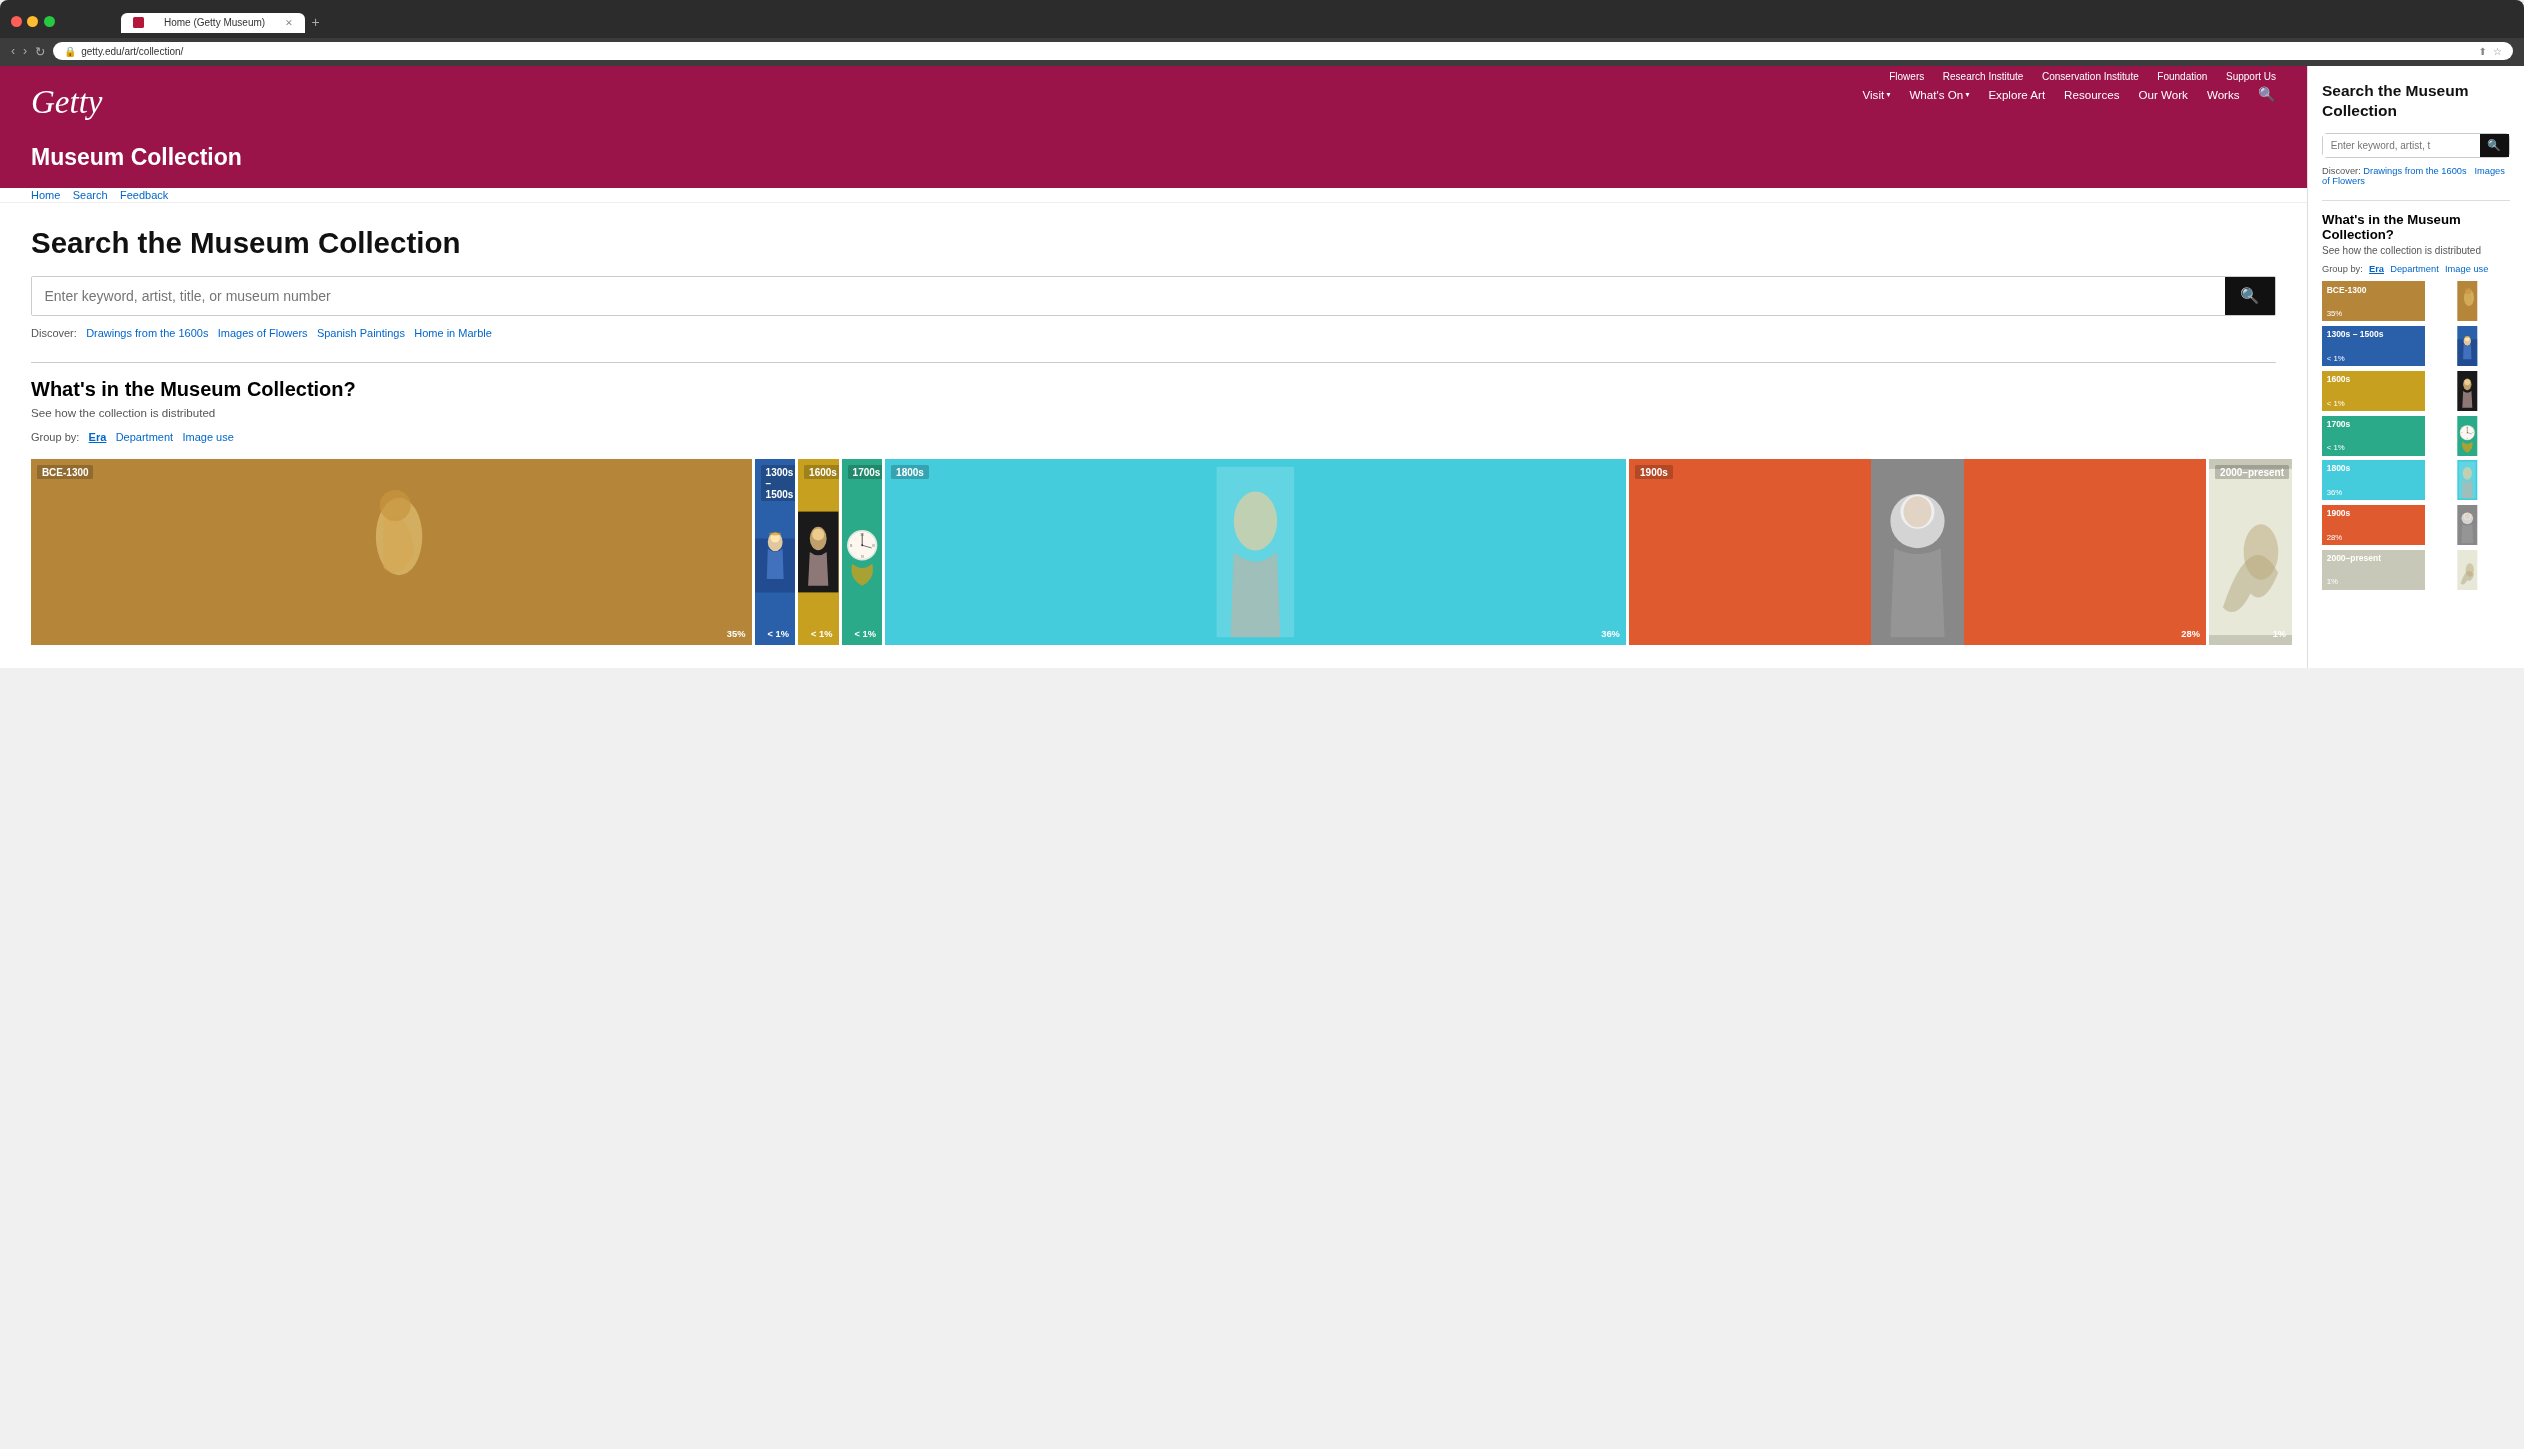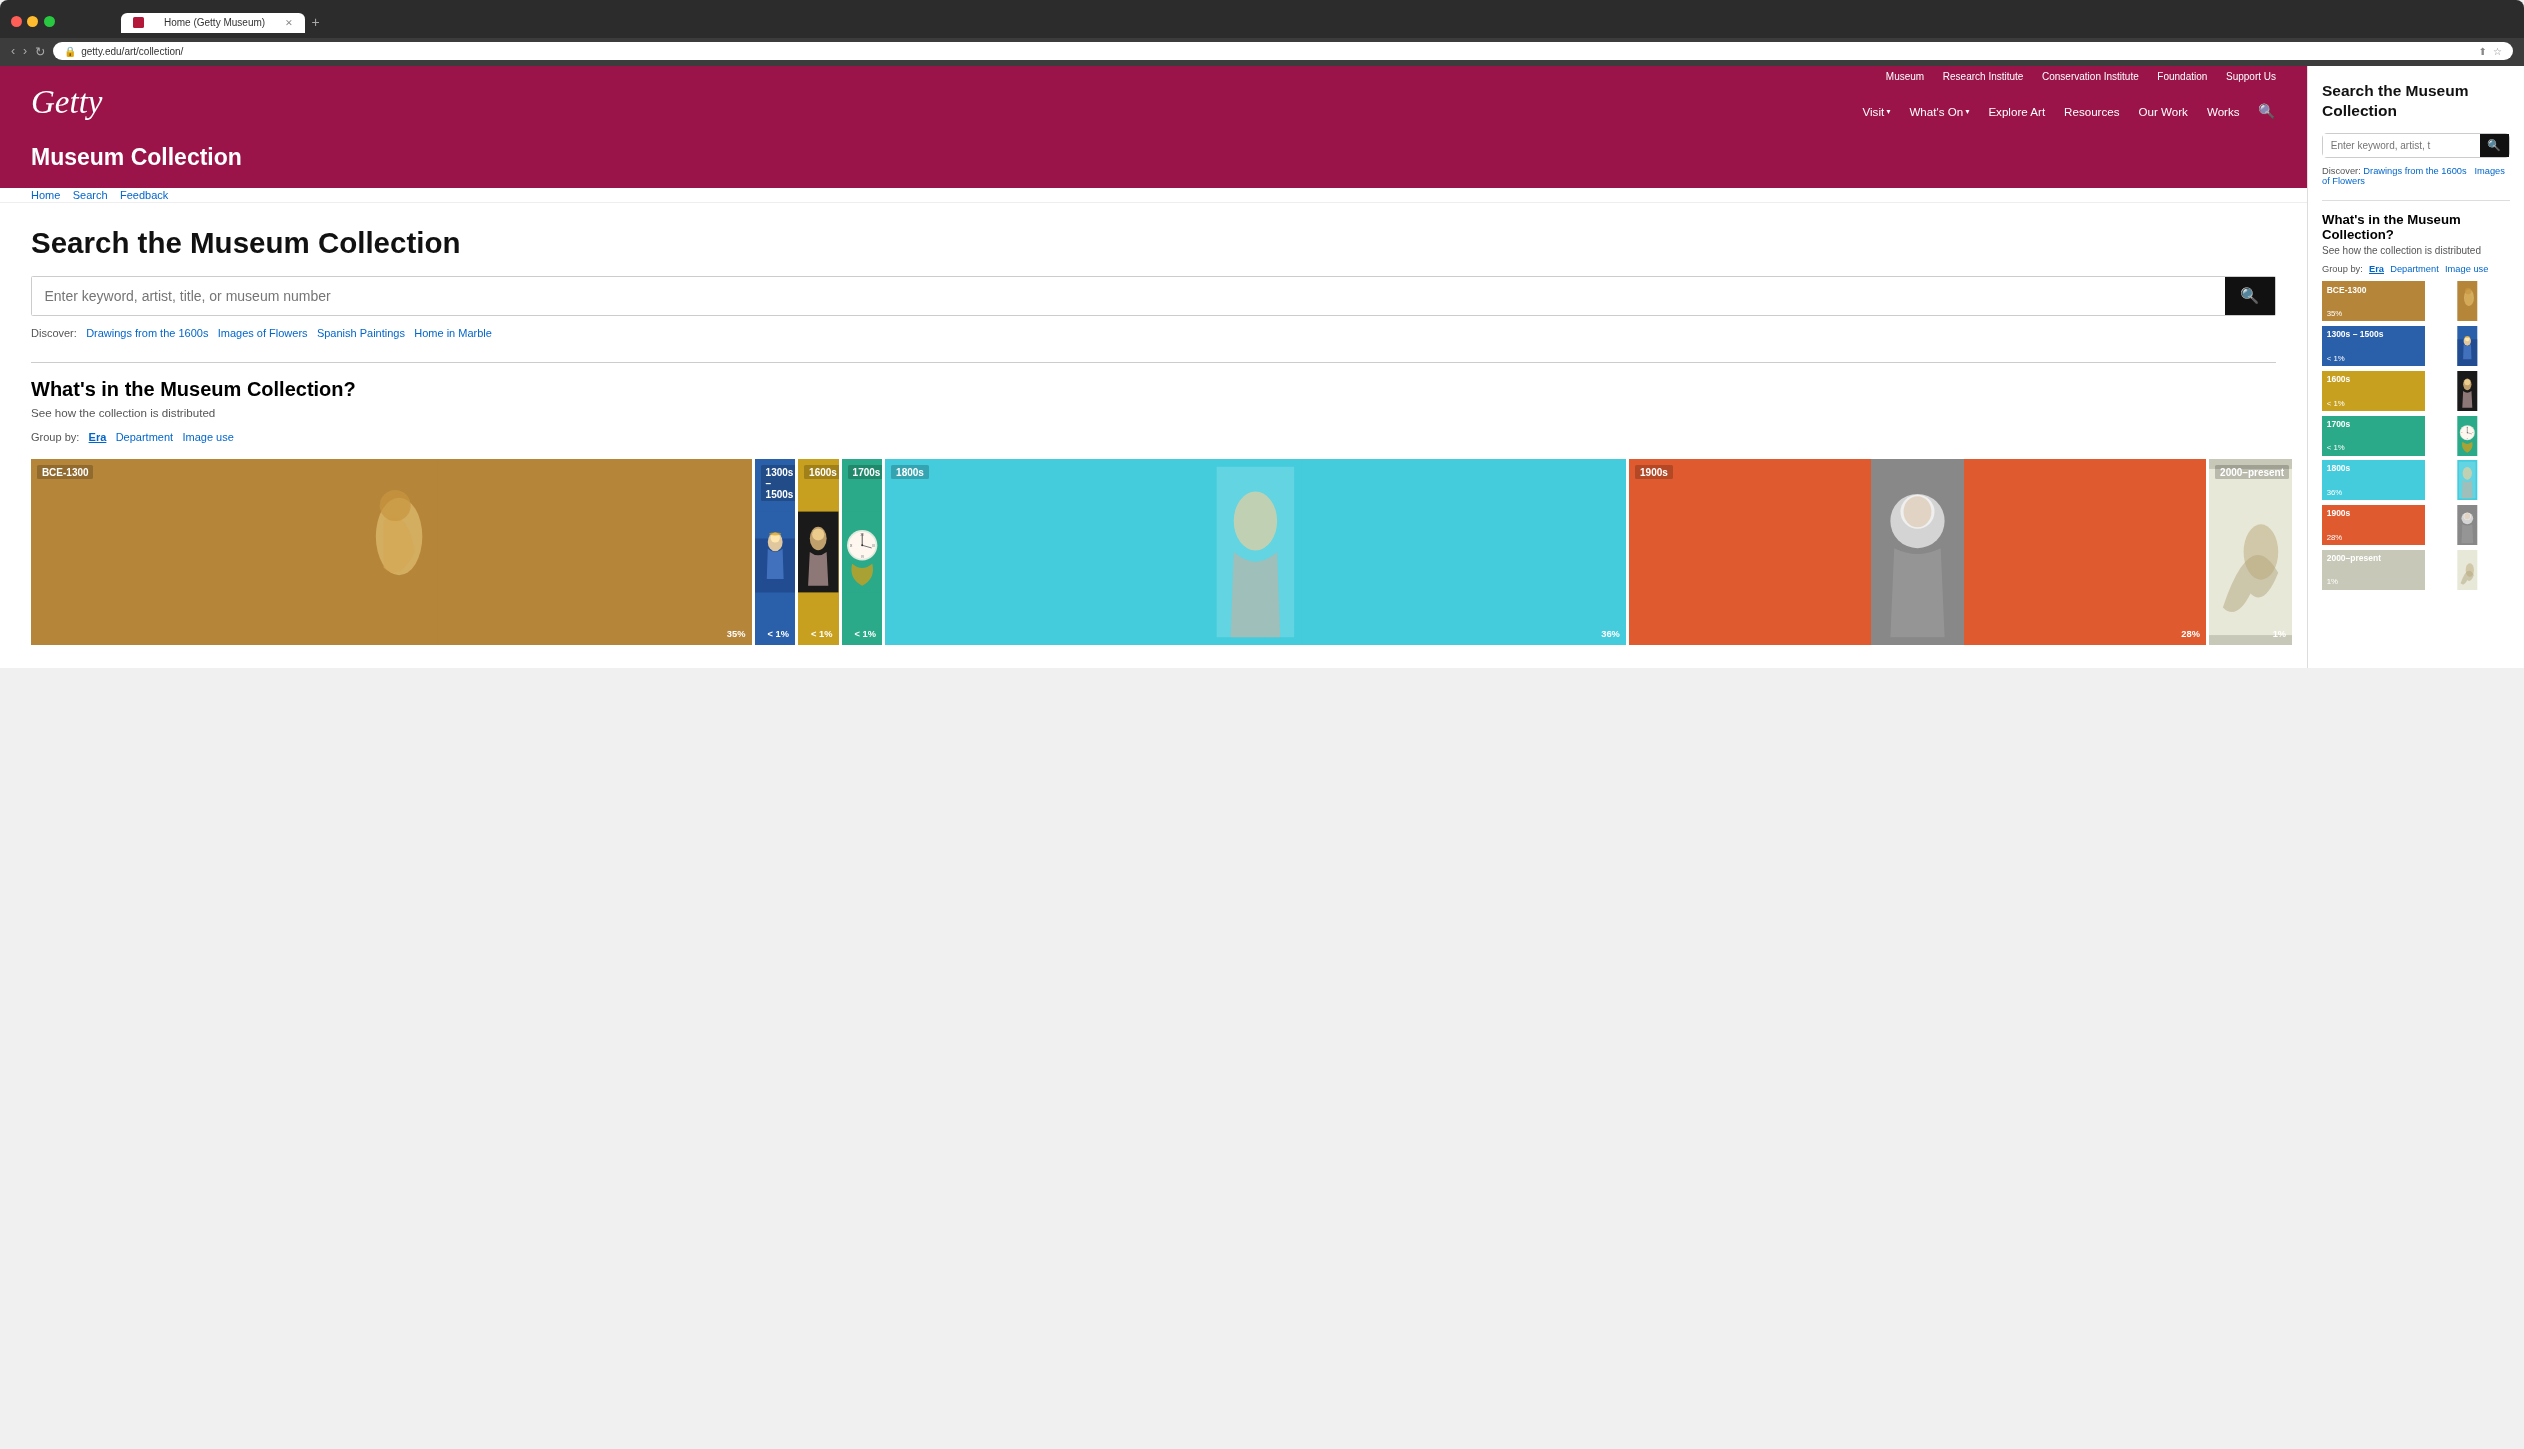--- a/index.html
+++ b/index.html
@@ -82,21 +82,21 @@
     }
     .utility-link {
       color: #fff;
       font-size: 10px;
       text-decoration: none;
       cursor: pointer;
     }
     .main-nav {
       background: #9a1349;
       display: flex;
-      align-items: flex-end;
+      align-items: flex-start;
       padding: 0 31px 11px;
     }
     .getty-logo {
       color: #fff;
       font-size: 33px;
       font-style: italic;
       font-family: Georgia, serif;
       font-weight: 400;
       margin-right: auto;
       line-height: 1;
@@ -347,21 +347,21 @@
       </div>
     </div>
   </div>
 </div>
 
 <div class="page-wrapper">
 
   <div class="main-content">
 
     <div class="top-utility-bar">
-      <a class="utility-link">Museum</a>
+      <a class="utility-link">Flowers</a>
       <a class="utility-link">Research Institute</a>
       <a class="utility-link">Conservation Institute</a>
       <a class="utility-link">Foundation</a>
       <a class="utility-link">Support Us</a>
     </div>
 
     <div class="main-nav">
       <div class="getty-logo">Getty</div>
       <div class="nav-links">
         <a class="nav-link">

